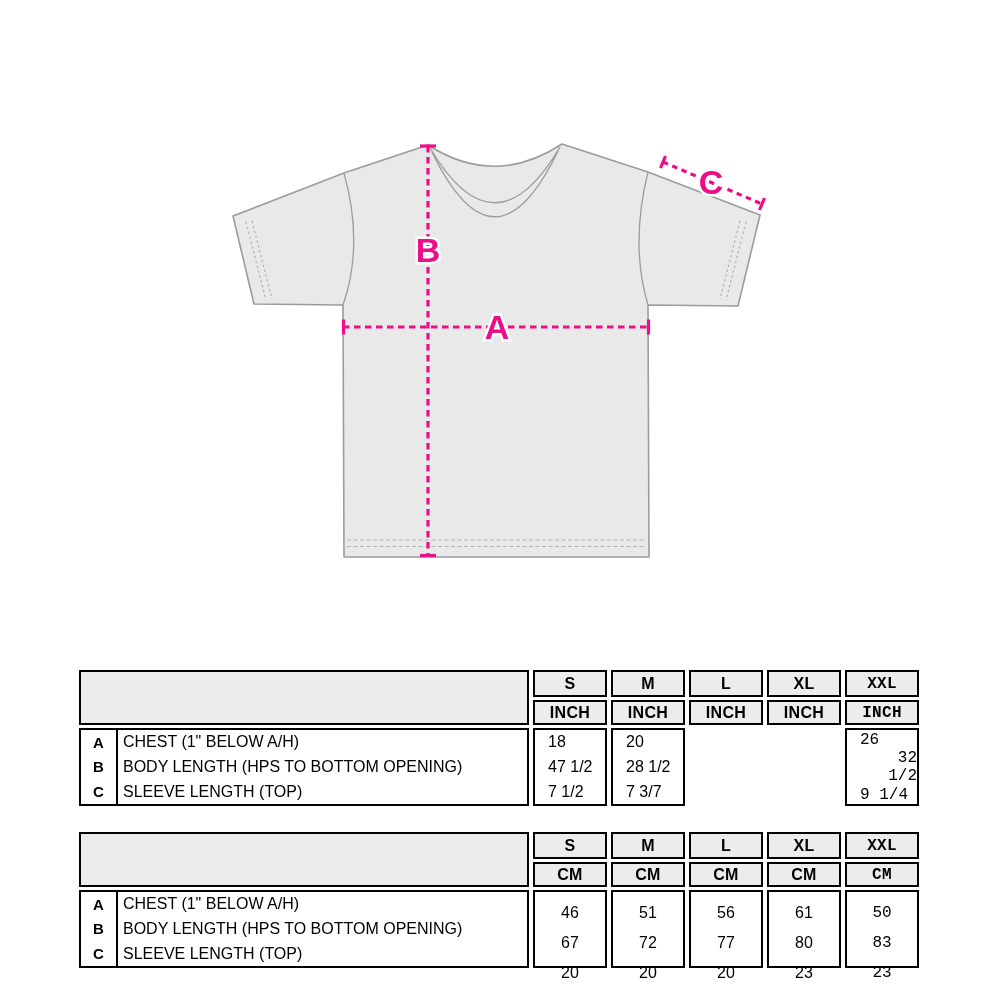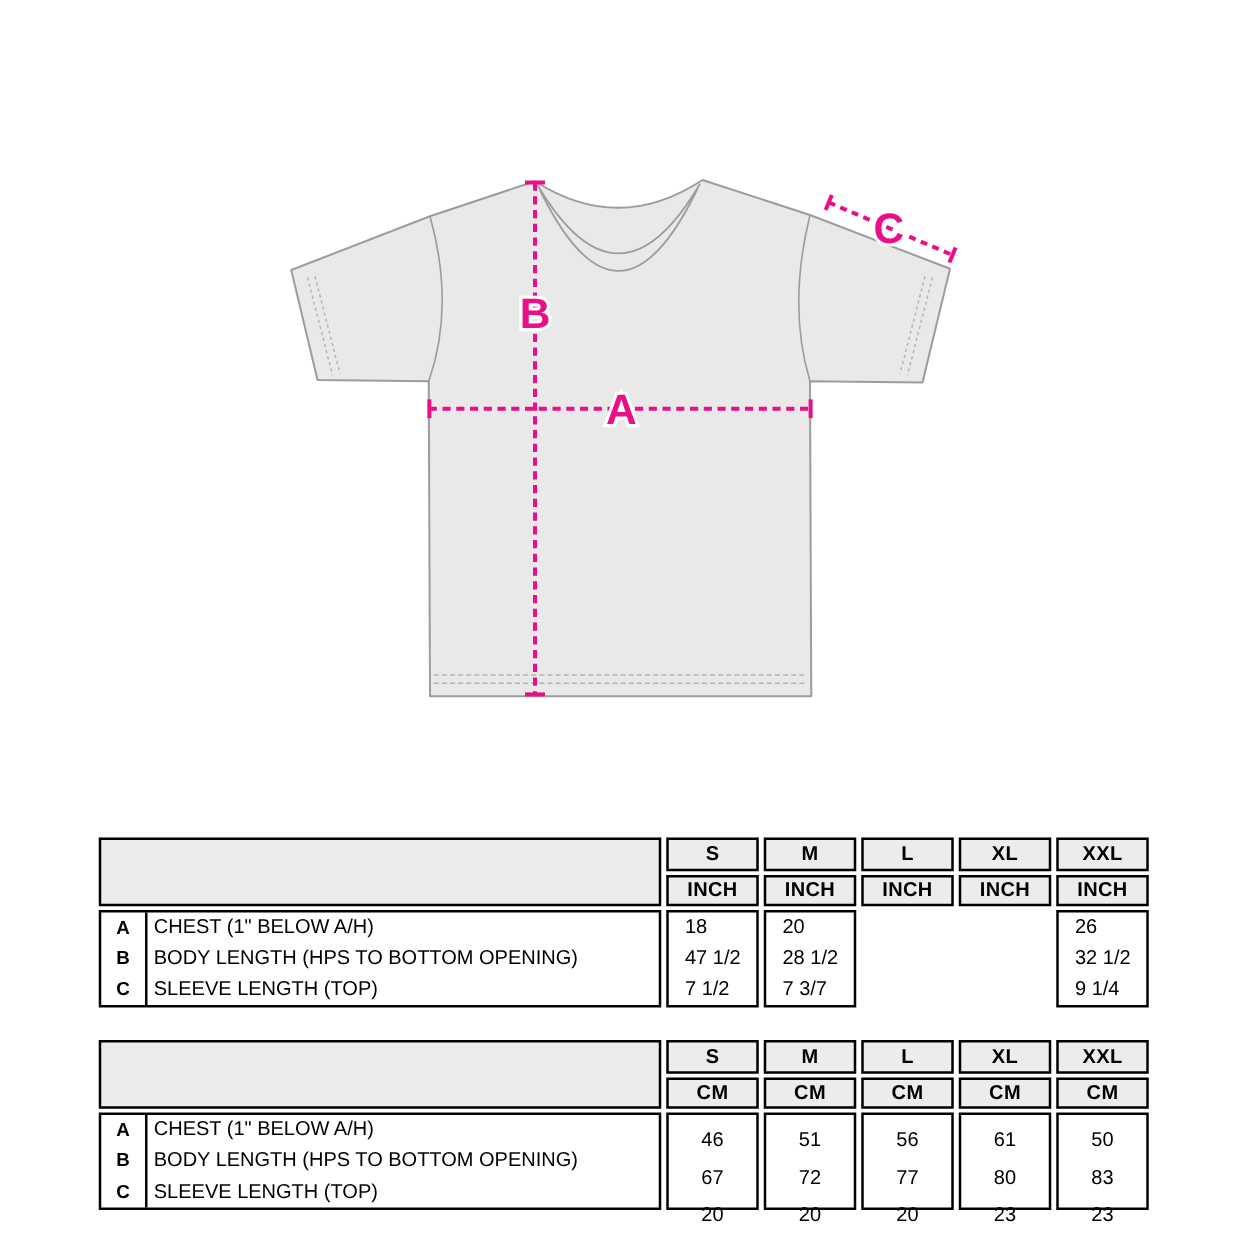--- a/index.html
+++ b/index.html
@@ -15,30 +15,30 @@
     grid-template-columns:450px repeat(5,1fr);
     grid-template-rows:27px 25px 78px;
     column-gap:4px; row-gap:3px;
   }
   .box { border:2px solid #000; background:#fff; }
   .hdr { background:#ececec; display:flex; align-items:center; justify-content:center;
          font-weight:bold; font-size:16px; letter-spacing:.3px; }
   .corner { grid-column:1; grid-row:1/3; }
   .gr1 { grid-row:1; } .gr2 { grid-row:2; } .gr3 { grid-row:3; }
   .gc2 { grid-column:2; } .gc3 { grid-column:3; } .gc4 { grid-column:4; }
-  .gc5 { grid-column:5; } .gc6 { grid-column:6; }
+  .gc5 { grid-column:5; } .gc6 { grid-column:6;font-family:Liberation Mono, monospace; }
 
   .body-left { grid-column:1; grid-row:3; display:flex; }
   .letters { width:37px; border-right:2px solid #000; display:grid; grid-template-rows:repeat(3,1fr); }
   .letter { display:flex; align-items:center; justify-content:center; font-weight:bold; font-size:15px; }
   .descs { flex:1; display:grid; grid-template-rows:repeat(3,1fr); }
   .desc { display:flex; align-items:center; padding-left:5px; font-size:16px; white-space:nowrap; }
 
   .vals { display:grid; grid-template-rows:repeat(3,1fr); font-size:16px; }
-  .val { display:flex; align-items:center; }
+  .val { display:flex; align-items:center;text-align:right; }
   .vals.align-left .val { padding-left:13px; }
   .vals.align-center .val { justify-content:center;margin-top:12px; }
 
   #table-inch { top:670px; }
   #table-cm   { top:832px; }
 
   .measure-label { font-weight:bold; font-size:34px; paint-order:stroke; stroke:#ffffff; stroke-width:5px;
                    font-family:"Liberation Sans","DejaVu Sans",sans-serif; }
 </style>
 </head>

